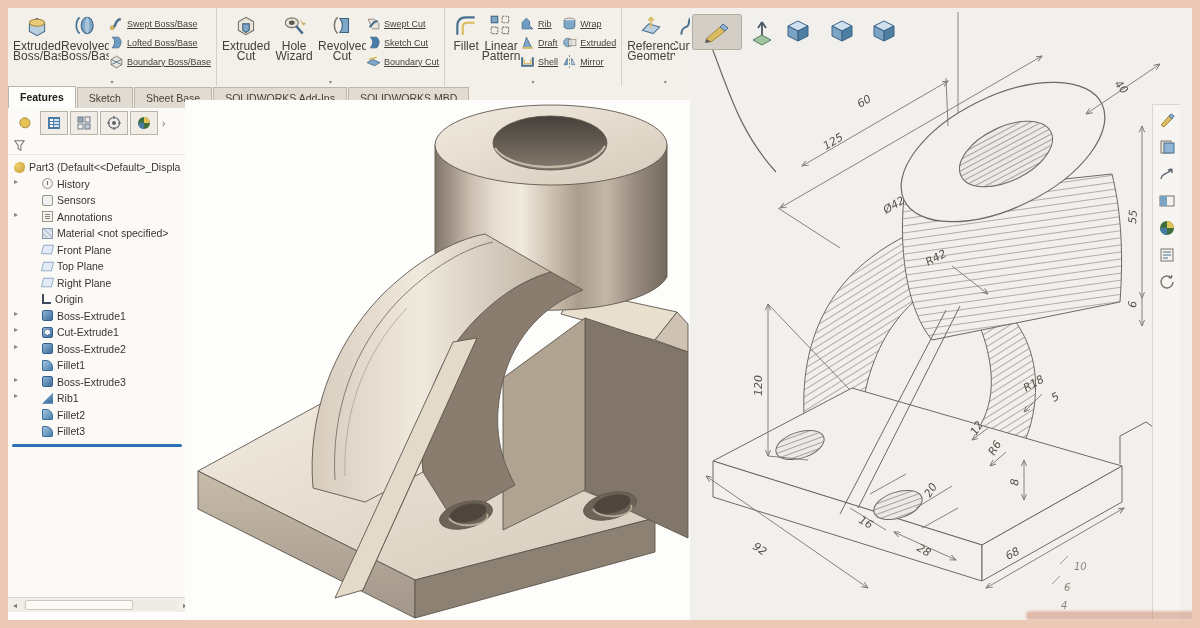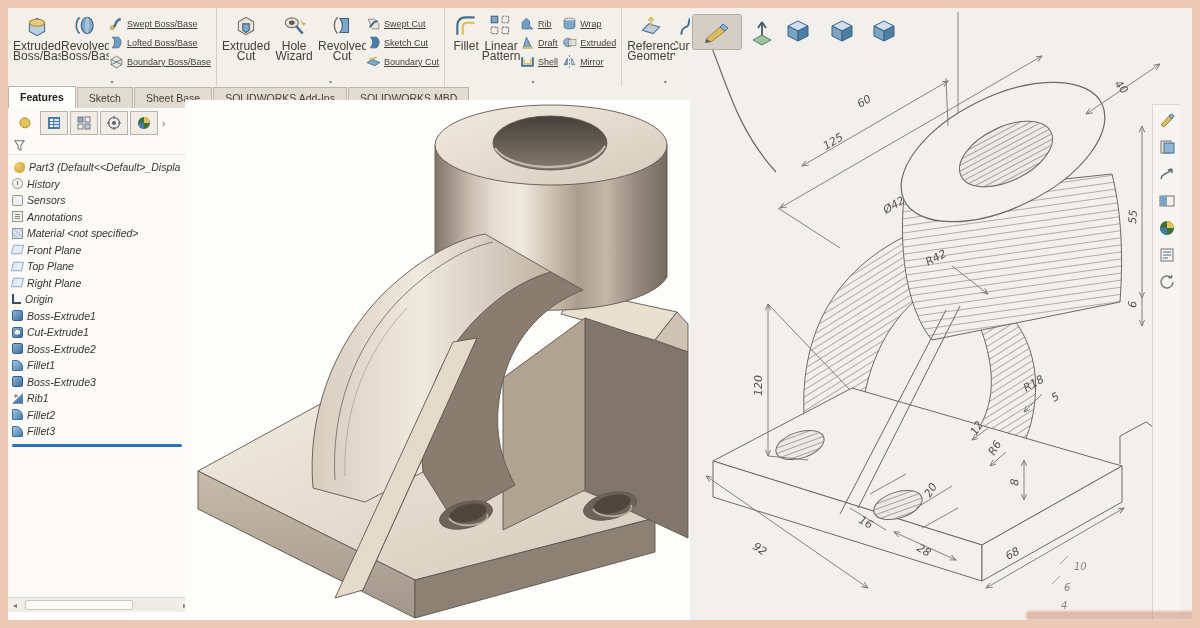--- a/index.html
+++ b/index.html
@@ -31,22 +31,22 @@
 
   
   .tree{position:absolute;left:0;top:100px;width:185px;height:504px;background:#fbfaf7;
         border-right:1px solid #cfc9bf;overflow:hidden;}
   .tree-tabs{display:flex;align-items:center;height:26px;padding:2px 2px 0 4px;gap:2px;}
   .ttab{width:26px;height:22px;border:1px solid #b9b2a6;background:#f1ede6;display:flex;
         align-items:center;justify-content:center;}
   .ttab.noborder{border:none;background:transparent;}
   .ttab-more{margin-left:2px;font-size:10px;color:#6f695f;}
   .filter-row{height:18px;display:flex;align-items:center;padding-left:5px;border-bottom:1px solid #eae6de;}
-  .tree-list{padding:4px 0 0 0;font-style:italic;}
-  .trow{position:relative;display:flex;align-items:center;height:16.5px;padding-left:4px;
+  .tree-list{padding:4px 0 0 0;}
+  .trow{position:relative;display:flex;align-items:center;height:16.5px;padding-left:34px;
         font-size:10.5px;color:#38352f;white-space:nowrap;}
   .trow.root{padding-left:6px;font-size:10.5px;}
   .trow.kid.arrow::before{content:"▸";position:absolute;left:6px;top:1px;font-size:8px;color:#8d867a;}
   .ti{width:11px;height:11px;margin-right:4px;flex:none;position:relative;box-sizing:border-box;}
   .ti-part{background:radial-gradient(circle at 35% 35%,#f0d06a,#c49a35);border-radius:60% 45% 55% 50%;}
   .ti-hist{border:1px solid #9a948a;border-radius:50%;background:#f3f1ec;}
   .ti-hist::after{content:"";position:absolute;left:4px;top:2px;width:1px;height:4px;background:#7a756c;}
   .ti-sens{border:1px solid #9a948a;background:#eef0f3;border-radius:2px;}
   .ti-annot{border:1px solid #9a948a;background:#f6f4ef;}
   .ti-annot::after{content:"";position:absolute;left:2px;top:2px;width:5px;height:1px;background:#8b867c;box-shadow:0 2px 0 #8b867c,0 4px 0 #8b867c;}

